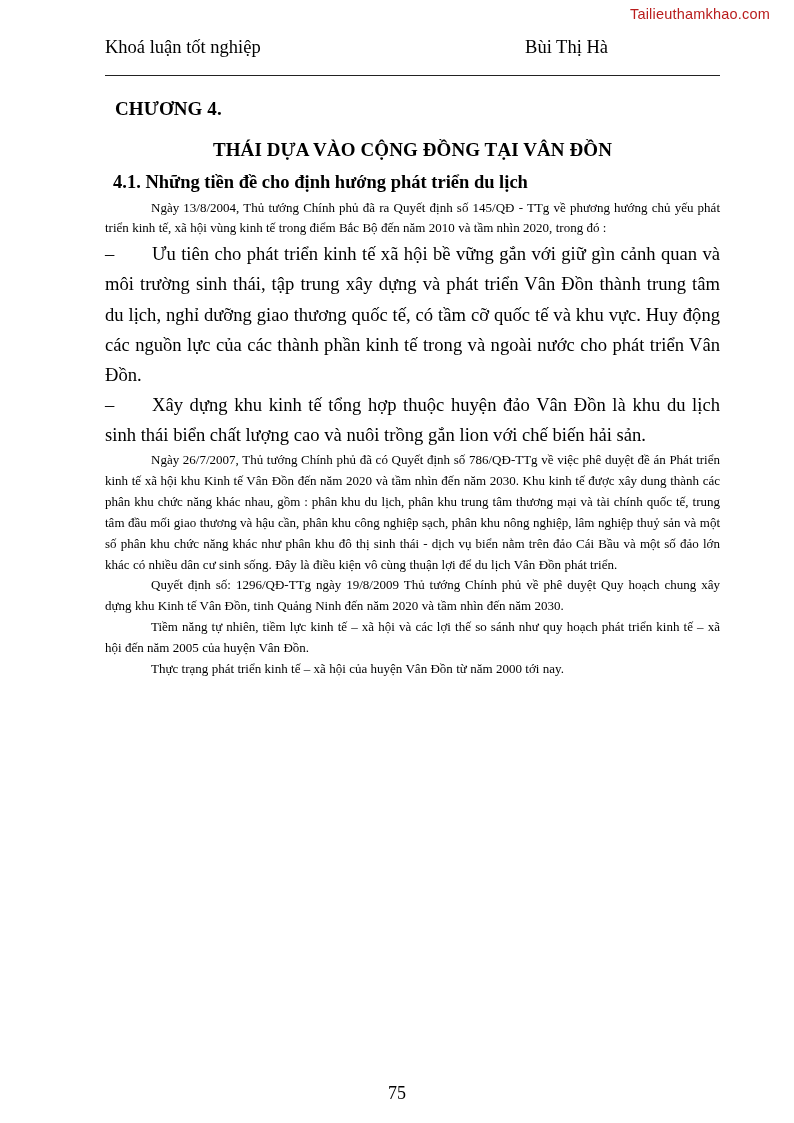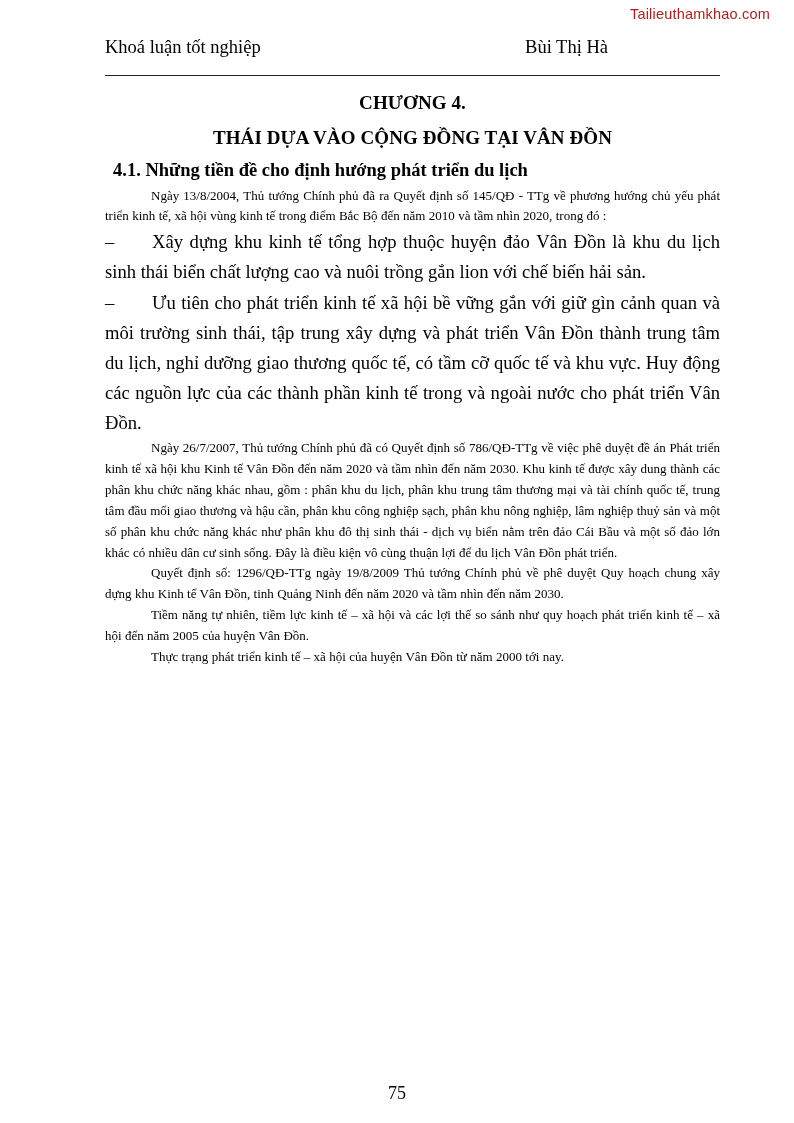--- a/index.html
+++ b/index.html
@@ -61,25 +61,25 @@
 
   
   .content {
     position: absolute;
     top: 80px;
     left: 105px;
     width: 615px;
   }
 
   .chapter-no {
-    text-align: center;
+    text-align: left;
     font-weight: bold;
     font-size: 19px;
     line-height: 1.62;
-    margin: 4px;
+    margin: 10px;
     padding-top: 4px;
     letter-spacing: 0.1px;
   }
   .chapter-title {
     text-align: center;
     font-weight: bold;
     font-size: 19px;
     line-height: 1.62;
     margin: 0;
     letter-spacing: 0.1px;
@@ -154,25 +154,25 @@
       <span class="line">THÁI DỰA VÀO CỘNG ĐỒNG TẠI VÂN ĐỒN</span>
     </div>
 
     <div class="section-heading">4.1. Những tiền đề cho định hướng phát triển du lịch</div>
 
     <p class="para">
       <span>Ngày 13/8/2004, Thủ tướng Chính phủ đã ra Quyết định số 145/QĐ - TTg về phương hướng chủ yếu phát triển kinh tế, xã hội vùng kinh tế trong điểm Bắc Bộ đến năm 2010 và tầm nhìn 2020, trong đó :</span>
     </p>
 
     <p class="bullet">
-      <span class="dash">–</span><span>Xây dựng khu kinh tế tổng hợp thuộc huyện đảo Vân Đồn là khu du lịch sinh thái biển chất lượng cao và nuôi trồng gắn lion với chế biến hải sản.</span>
+      <span class="dash">–</span><span>Ưu tiên cho phát triển kinh tế xã hội bề vững gắn với giữ gìn cảnh quan và môi trường sinh thái, tập trung xây dựng và phát triển Vân Đồn thành trung tâm du lịch, nghỉ dưỡng giao thương quốc tế, có tầm cỡ quốc tế và khu vực. Huy động các nguồn lực của các thành phần kinh tế trong và ngoài nước cho phát triển Vân Đồn.</span>
     </p>
 
     <p class="bullet">
-      <span class="dash">–</span><span>Ưu tiên cho phát triển kinh tế xã hội bề vững gắn với giữ gìn cảnh quan và môi trường sinh thái, tập trung xây dựng và phát triển Vân Đồn thành trung tâm du lịch, nghỉ dưỡng giao thương quốc tế, có tầm cỡ quốc tế và khu vực. Huy động các nguồn lực của các thành phần kinh tế trong và ngoài nước cho phát triển Vân Đồn.</span>
+      <span class="dash">–</span><span>Xây dựng khu kinh tế tổng hợp thuộc huyện đảo Vân Đồn là khu du lịch sinh thái biển chất lượng cao và nuôi trồng gắn lion với chế biến hải sản.</span>
     </p>
 
     <p class="para">
       <span>Ngày 26/7/2007, Thủ tướng Chính phủ đã có Quyết định số 786/QĐ-TTg về việc phê duyệt đề án Phát triển kinh tế xã hội khu Kinh tế Vân Đồn đến năm 2020 và tầm nhìn đến năm 2030. Khu kinh tế được xây dung thành các phân khu chức năng khác nhau, gồm : phân khu du lịch, phân khu trung tâm thương mại và tài chính quốc tế, trung tâm đầu mối giao thương và hậu cần, phân khu công nghiệp sạch, phân khu nông nghiệp, lâm nghiệp thuỷ sản và một số phân khu chức năng khác như phân khu đô thị sinh thái -  dịch vụ biển nằm trên đảo Cái Bầu và một số đảo lớn khác có nhiều dân cư sinh sống. Đây là điều kiện vô cùng thuận lợi để du lịch Vân Đồn phát triển.</span>
     </p>
 
     <p class="para">
       <span>Quyết định số: 1296/QĐ-TTg ngày 19/8/2009 Thủ tướng Chính phủ về phê duyệt Quy hoạch chung xây dựng khu Kinh tế Vân Đồn, tinh Quảng Ninh đến năm 2020 và tầm nhìn đến năm 2030.</span>
     </p>
 

